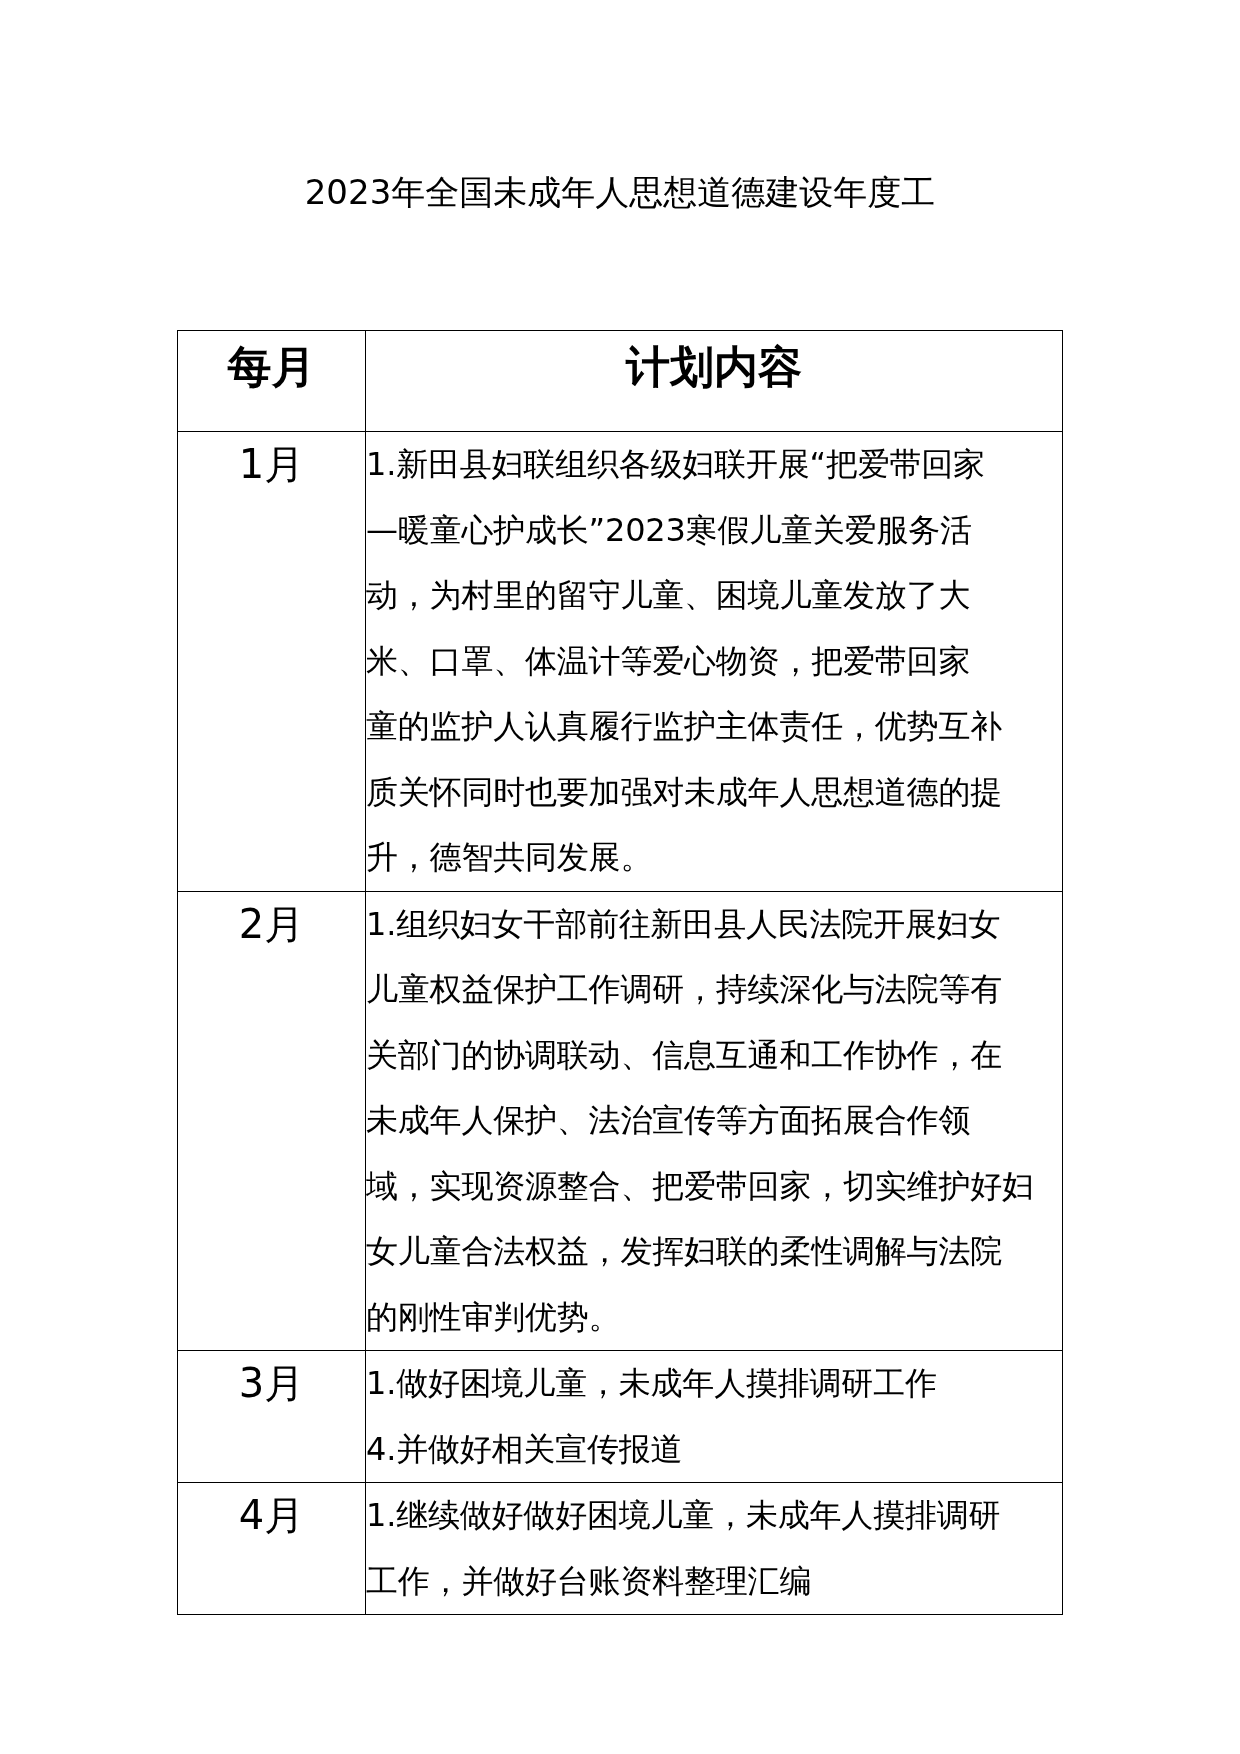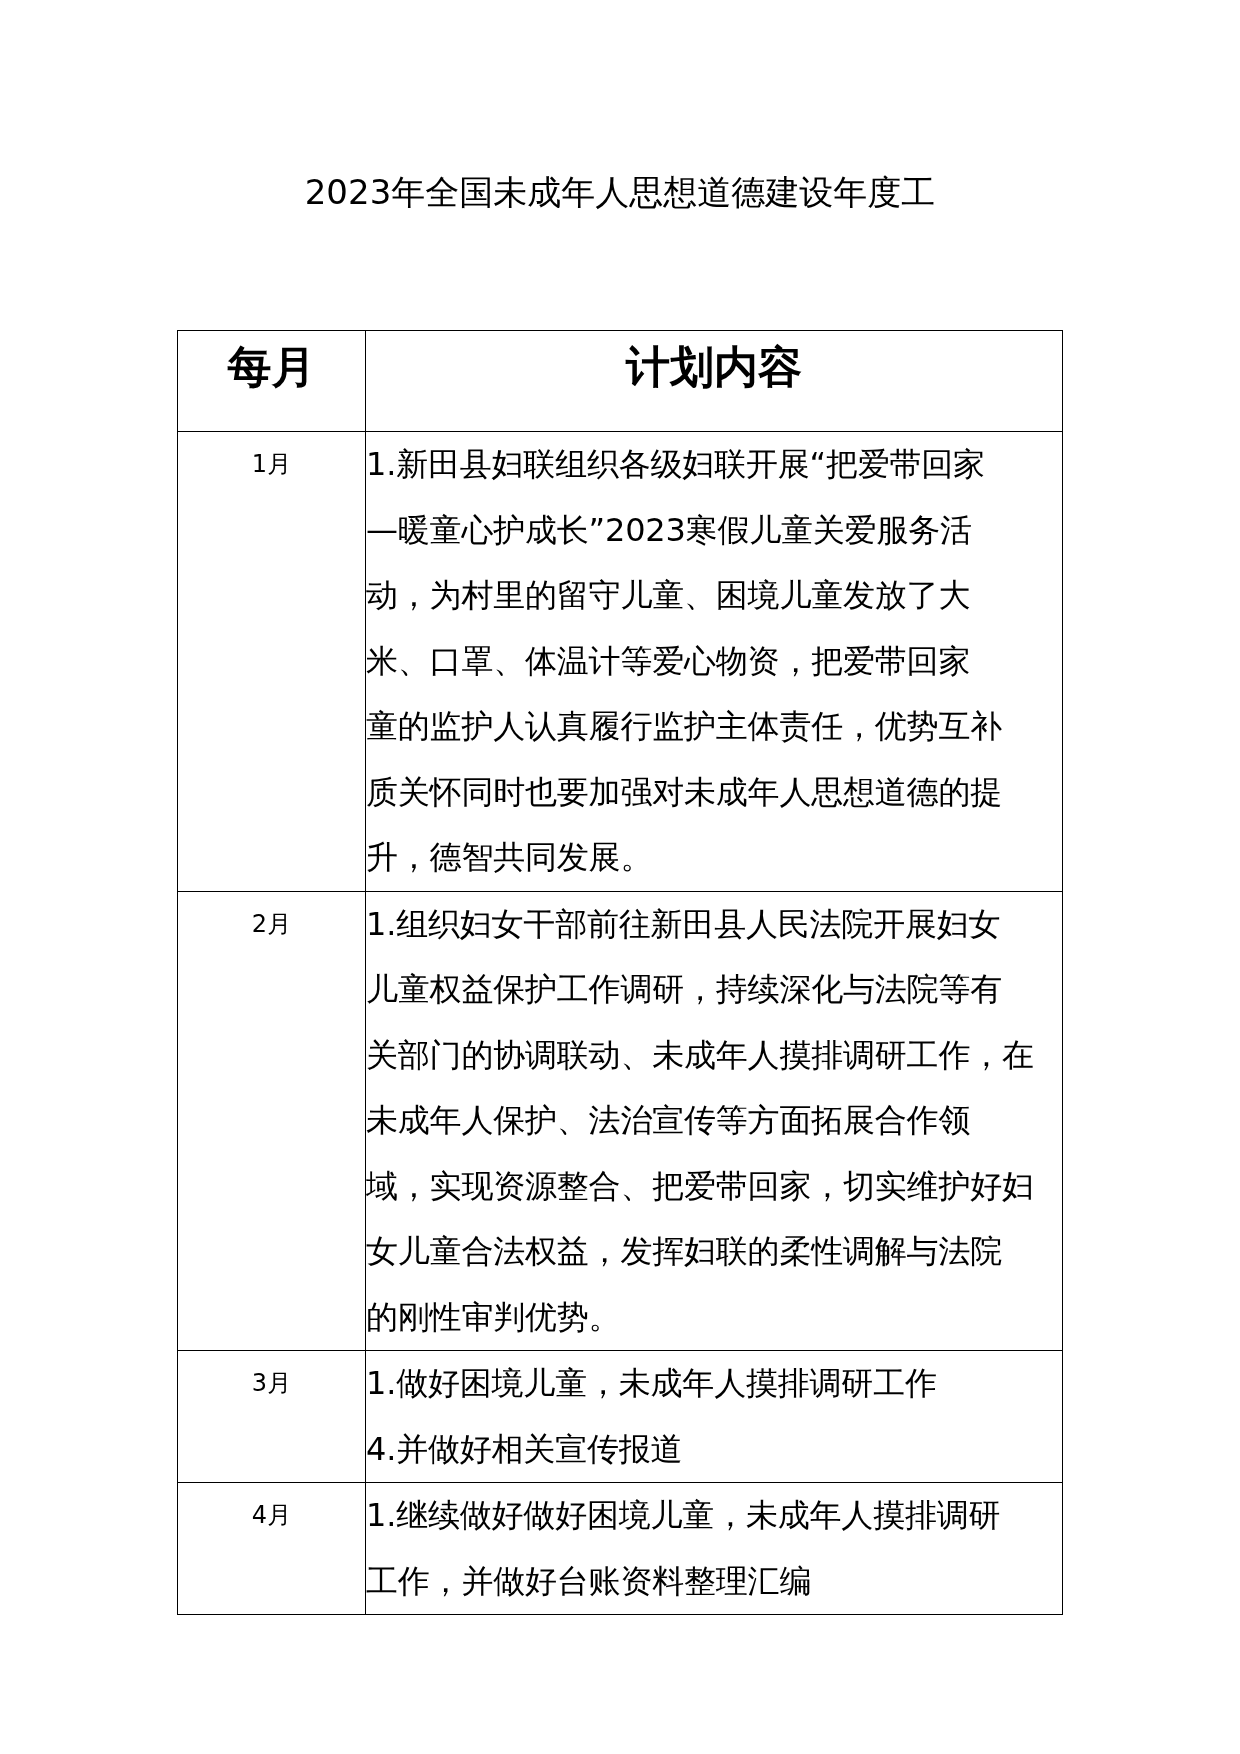--- a/index.html
+++ b/index.html
@@ -45,21 +45,21 @@
     .header-cell {
       height: 100px;
       font-weight: bold;
       font-size: 44px;
       text-align: center;
       line-height: 72px;
       padding-top: 0;
     }
     .month-cell {
       text-align: center;
-      font-size: 24px;
+      font-size: 40px;
       line-height: 65px;
       padding-top: 0;
     }
     .content-cell {
       font-size: 32px;
       line-height: 65.5px;
       padding: 0 8px 0 11px;
       letter-spacing: -0.2px;
     }
     .content-line {
@@ -100,21 +100,21 @@
       <span class="content-line">质关怀同时也要加强对未成年人思想道德的提</span>
       <span class="content-line">升，德智共同发展。</span>
     </td>
   </tr>
 
   <tr class="row-2">
     <td class="month-cell">2月</td>
     <td class="content-cell">
       <span class="content-line">1.组织妇女干部前往新田县人民法院开展妇女</span>
       <span class="content-line">儿童权益保护工作调研，持续深化与法院等有</span>
-      <span class="content-line">关部门的协调联动、未成年人摸排调研工作，在</span>
+      <span class="content-line">关部门的协调联动、信息互通和工作协作，在</span>
       <span class="content-line">未成年人保护、法治宣传等方面拓展合作领</span>
       <span class="content-line">域，实现资源整合、把爱带回家，切实维护好妇</span>
       <span class="content-line">女儿童合法权益，发挥妇联的柔性调解与法院</span>
       <span class="content-line">的刚性审判优势。</span>
     </td>
   </tr>
 
   <tr class="row-3">
     <td class="month-cell">3月</td>
     <td class="content-cell">

